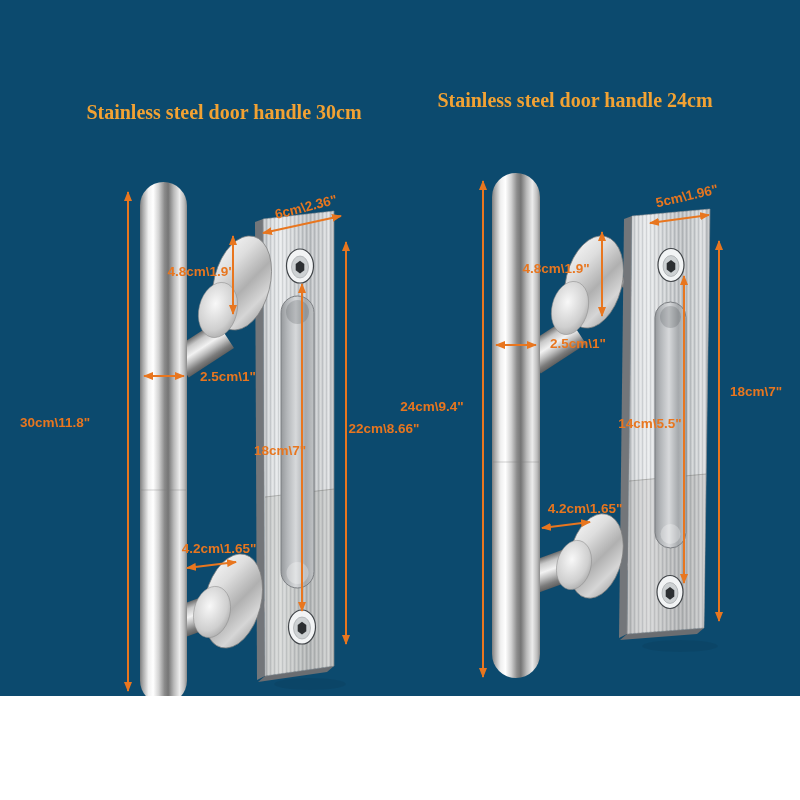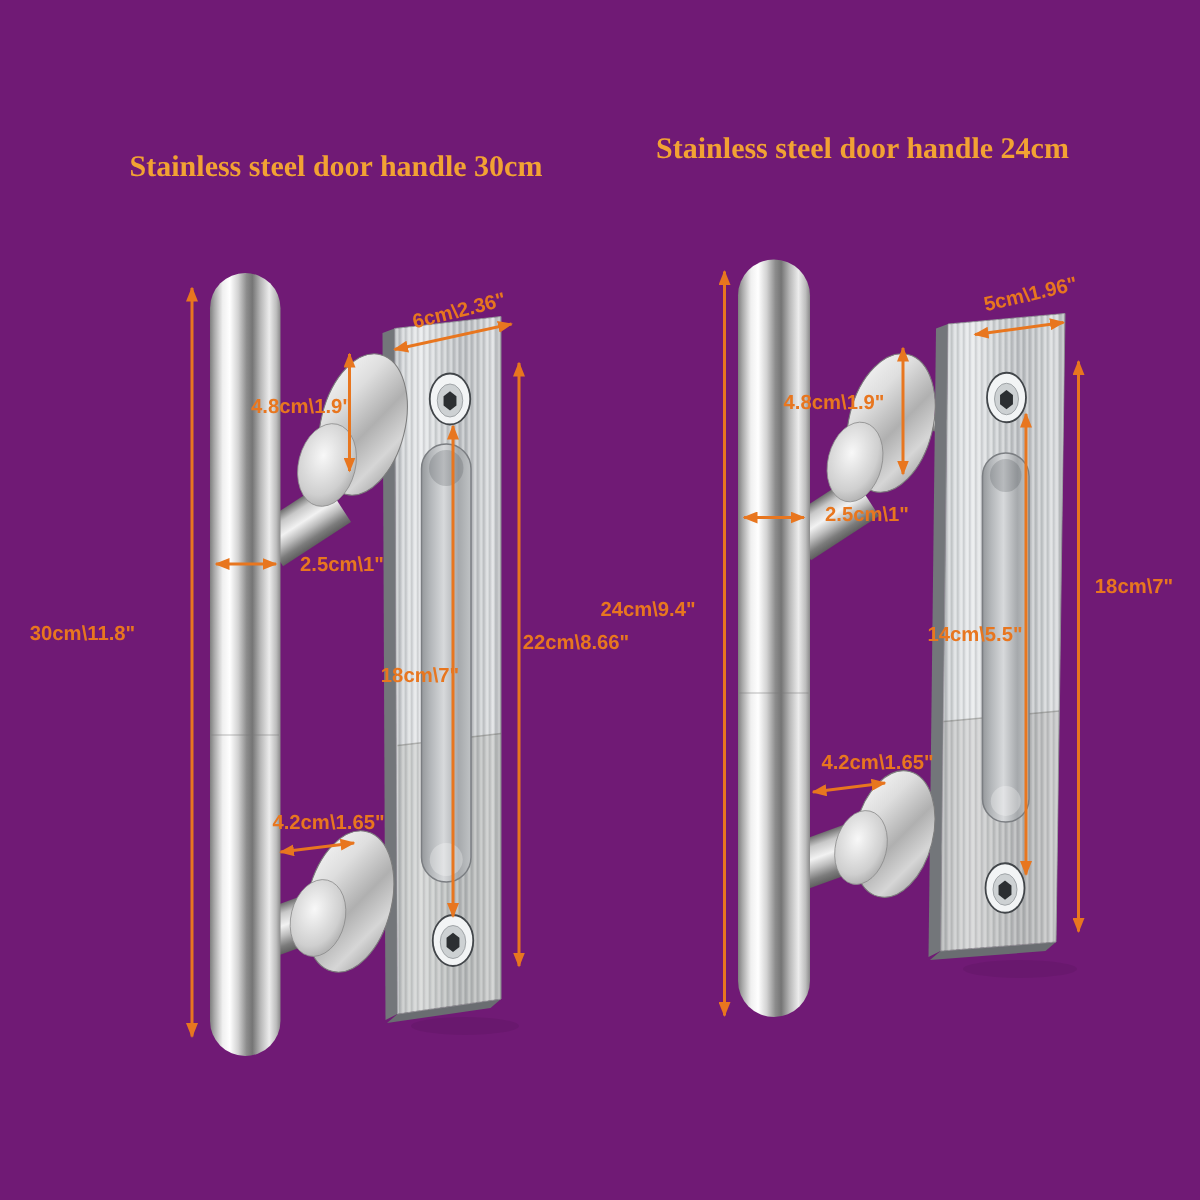--- a/index.html
+++ b/index.html
@@ -1,16 +1,16 @@
 <!DOCTYPE html>
 <html><head>
 <meta charset="utf-8">
 <style>
   html,body{margin:0;padding:0;background:#fff;}
-  #canvas{position:relative;width:800px;height:800px;background:#701a75;overflow:hidden;
+  #canvas{position:relative;width:800px;height:696px;background:#0c4a6e;overflow:hidden;
           font-family:"Liberation Sans",sans-serif;}
   #scene{position:absolute;left:0;top:0;}
   .title{position:absolute;transform:translate(-50%,-50%);white-space:nowrap;
          font-family:"Liberation Serif",serif;font-weight:bold;font-size:20px;color:#f2a233;}
   .dim-label{position:absolute;transform:translate(-50%,-50%);white-space:nowrap;
          font-family:"Liberation Sans",sans-serif;font-weight:bold;font-size:13.5px;color:#e8761f;}
   .dim-label.rot-l{transform:translate(-50%,-50%) rotate(-14deg);}
   .dim-label.rot-r{transform:translate(-50%,-50%) rotate(-13deg);}
   .dim{stroke:#e8761f;stroke-width:2;marker-start:url(#mA);marker-end:url(#mA);}
 </style>

